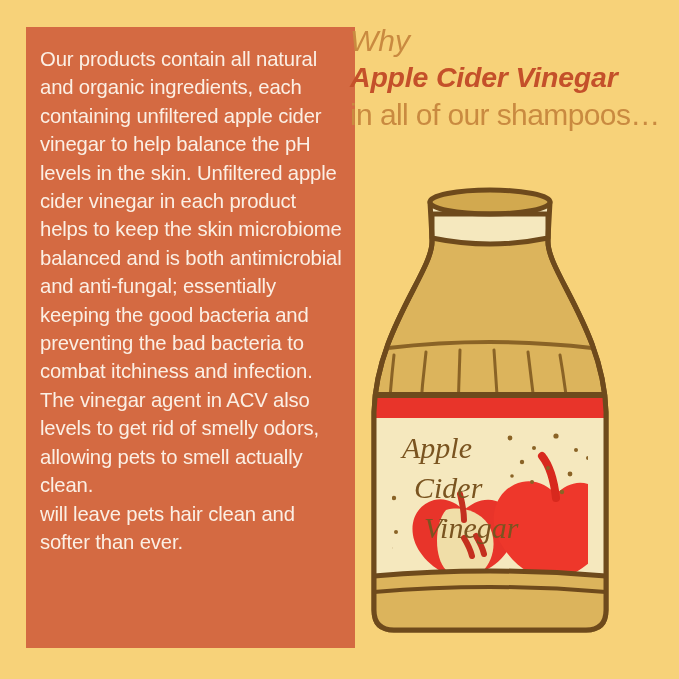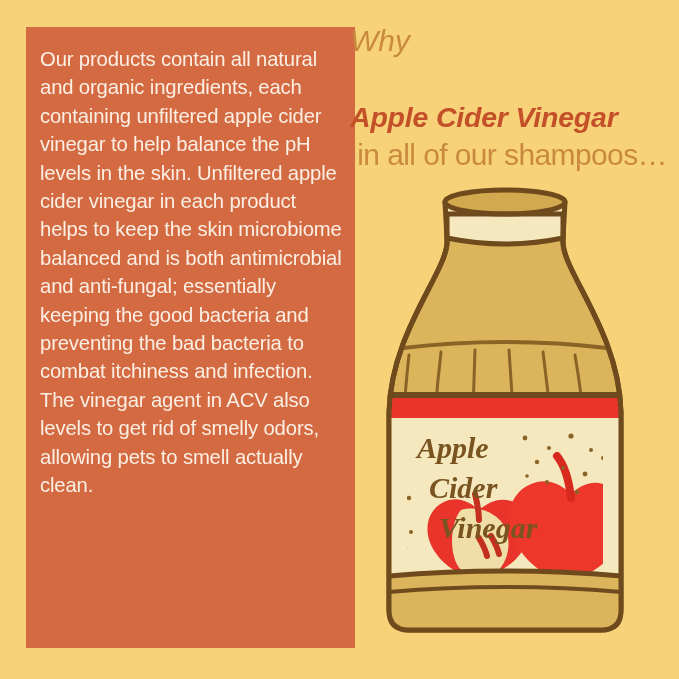--- a/index.html
+++ b/index.html
@@ -54,52 +54,50 @@
   }
   .head-line.italic-light {
     font-style: italic;
   }
   .head-line.accent {
     color: #C4502A;
     font-weight: bold;
     font-style: italic;
     font-size: 28.5px;
     letter-spacing: -0.2px;
-    margin-top: 40px;
   }
   .head-line.tail {
     letter-spacing: -0.6px;
-    text-align: right;
   }
 
   
   #bottle-wrap {
     position: absolute;
-    left: 375px;
+    left: 360px;
     top: 180px;
     width: 260px;
     height: 490px;
-    font-weight: bold;
   }
   #bottle-svg { display: block; }
 
   .hand-text {
     font-family: "Liberation Serif", serif;
     font-style: italic;
     fill: #7A5420;
   }
 </style>
 </head>
 <body>
 
 <div id="poster">
 
   <div id="text-panel">
     <p class="body-par">Our products contain all natural and organic ingredients, each containing unfiltered apple cider vinegar to help balance the pH levels in the skin. Unfiltered apple cider vinegar in each product helps to keep the skin microbiome balanced and is both antimicrobial and anti-fungal; essentially keeping the good bacteria and preventing the bad bacteria to combat itchiness and infection.</p>
     <p class="body-par">The vinegar agent in ACV also levels to get rid of smelly odors, allowing pets to smell actually clean.</p>
+    <p class="body-par">will leave pets hair clean and softer than ever.</p>
   </div>
 
   <div id="headline">
     <div class="head-line italic-light">Why</div>
     <div class="head-line accent">Apple Cider Vinegar</div>
     <div class="head-line tail">in all of our shampoos…</div>
   </div>
 
   <div id="bottle-wrap">
     <svg id="bottle-svg" width="260" height="490" viewBox="0 0 260 490">

